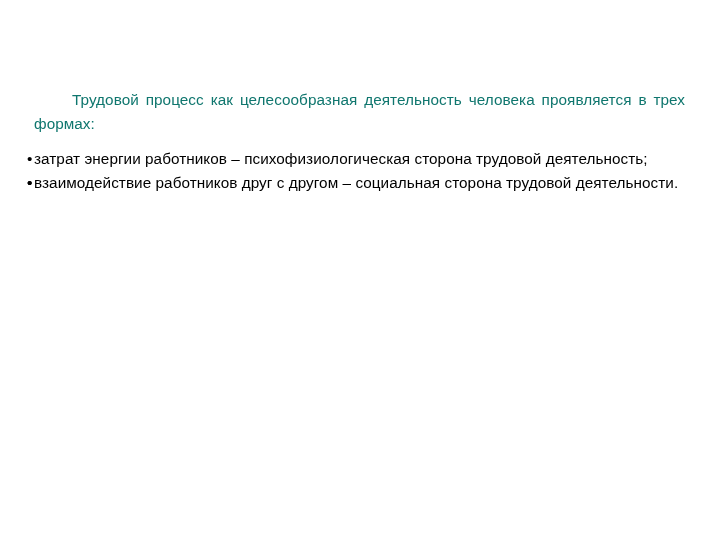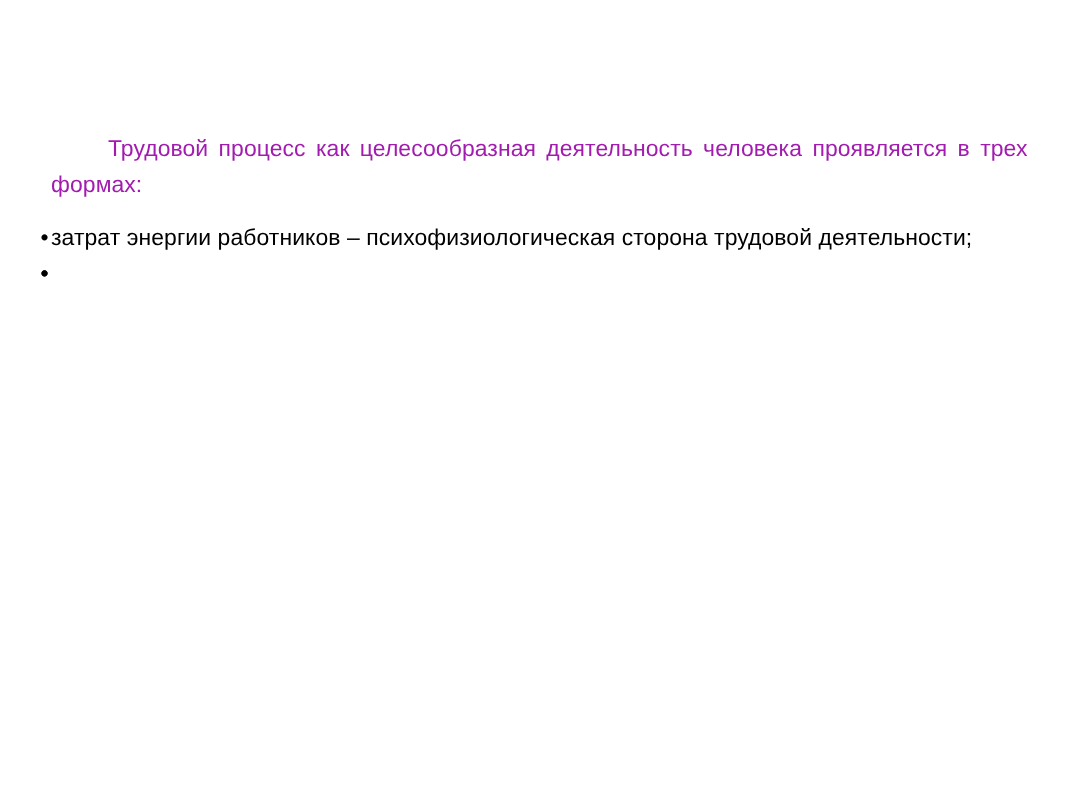--- a/index.html
+++ b/index.html
@@ -35,21 +35,21 @@
 
   
   .intro-para {
     margin: 0;
     padding: 0 0 0 7px;
     text-indent: 38px;
     text-align: justify;
     text-justify: inter-word;
     font-size: 15.3px;
     line-height: 23.5px;
-    color: #a21caf;
+    color: #0f766e;
     letter-spacing: 0.05px;
   }
 
   
   .bullet-list {
     list-style: none;
     margin: 12px 0 0 0;
     padding: 0;
   }
 
@@ -86,28 +86,29 @@
 <div class="slide">
 
   <div class="content-block">
 
     <p class="intro-para">Трудовой процесс как целесообразная деятельность человека проявляется в трех формах:</p>
 
     <ul class="bullet-list">
 
       <li class="bullet-item">
         <span class="bullet-mark">•</span>
-        <span class="bullet-text">затрат энергии работников – психофизиологическая сторона трудовой деятельности;</span>
+        <span class="bullet-text">затрат энергии работников – психофизиологическая сторона трудовой деятельность;</span>
       </li>
 
       <li class="bullet-item">
         <span class="bullet-mark">•</span>
       </li>
 
       <li class="bullet-item">
         <span class="bullet-mark">•</span>
+        <span class="bullet-text">взаимодействие работников друг с другом – социальная сторона трудовой деятельности.</span>
       </li>
 
     </ul>
 
   </div>
 
 </div>
 
 </body></html>

